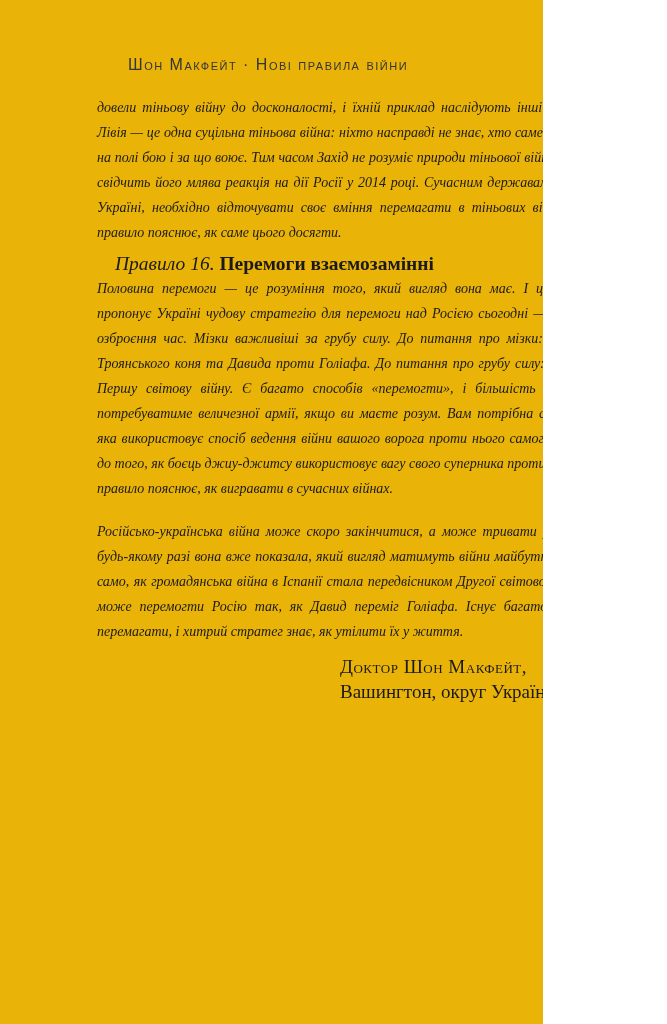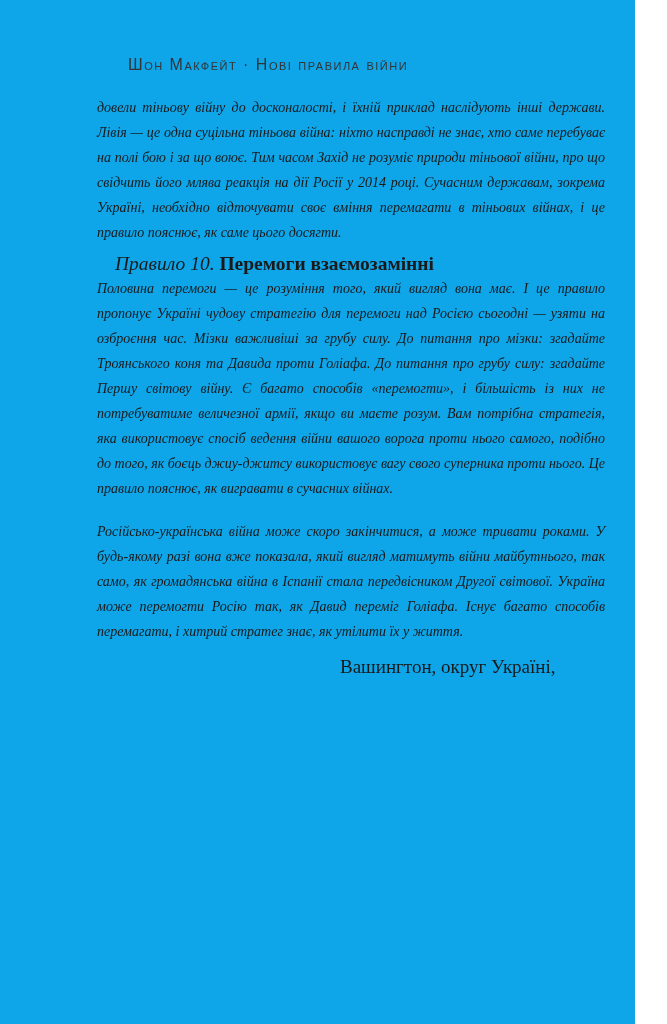--- a/index.html
+++ b/index.html
@@ -2,23 +2,23 @@
 <html lang="uk"><head>
 <meta charset="utf-8">
 <style>
   html, body {
     margin: 0;
     padding: 0;
     background: #ffffff;
   }
   .page {
     position: relative;
-    width: 635px;
+    width: 543px;
     height: 1024px;
-    background: #0ea5e9;
+    background: #eab308;
     overflow: hidden;
     font-family: "Liberation Serif", "DejaVu Serif", serif;
     color: #1a1a1a;
   }
   .running-head {
     position: absolute;
     left: 128px;
     top: 57px;
     font-family: "Liberation Sans", "DejaVu Sans", sans-serif;
     font-variant: small-caps;
@@ -73,24 +73,25 @@
 <body>
 
 <div class="page">
 
   <div class="running-head">Шон Макфейт · Нові правила війни</div>
 
   <div class="content">
 
     <p class="para">довели тіньову війну до досконалості, і їхній приклад наслідують інші держави. Лівія — це одна суцільна тіньова війна: ніхто насправді не знає, хто саме перебуває на полі бою і за що воює. Тим часом Захід не розуміє природи тіньової війни, про що свідчить його млява реакція на дії Росії у 2014 році. Сучасним державам, зокрема Україні, необхідно відточувати своє вміння перемагати в тіньових війнах, і це правило пояснює, як саме цього досягти.</p>
 
-    <h2 class="rule-heading"><span class="rule-label">Правило 10.</span> <span class="rule-title">Перемоги взаємозамінні</span></h2>
+    <h2 class="rule-heading"><span class="rule-label">Правило 16.</span> <span class="rule-title">Перемоги взаємозамінні</span></h2>
 
     <p class="para">Половина перемоги — це розуміння того, який вигляд вона має. І це правило пропонує Україні чудову стратегію для перемоги над Росією сьогодні — узяти на озброєння час. Мізки важливіші за грубу силу. До питання про мізки: згадайте Троянського коня та Давида проти Голіафа. До питання про грубу силу: згадайте Першу світову війну. Є багато способів «перемогти», і більшість із них не потребуватиме величезної армії, якщо ви маєте розум. Вам потрібна стратегія, яка використовує спосіб ведення війни вашого ворога проти нього самого, подібно до того, як боєць джиу-джитсу використовує вагу свого суперника проти нього. Це правило пояснює, як вигравати в сучасних війнах.</p>
 
     <p class="para closing">Російсько-українська війна може скоро закінчитися, а може тривати роками. У будь-якому разі вона вже показала, який вигляд матимуть війни майбутнього, так само, як громадянська війна в Іспанії стала передвісником Другої світової. Україна може перемогти Росію так, як Давид переміг Голіафа. Існує багато способів перемагати, і хитрий стратег знає, як утілити їх у життя.</p>
 
     <div class="signature">
+      <div class="sig-author">Доктор Шон Макфейт,</div>
       <div class="sig-location">Вашингтон, округ Україні,</div>
     </div>
 
   </div>
 </div>
 
 </body></html>

